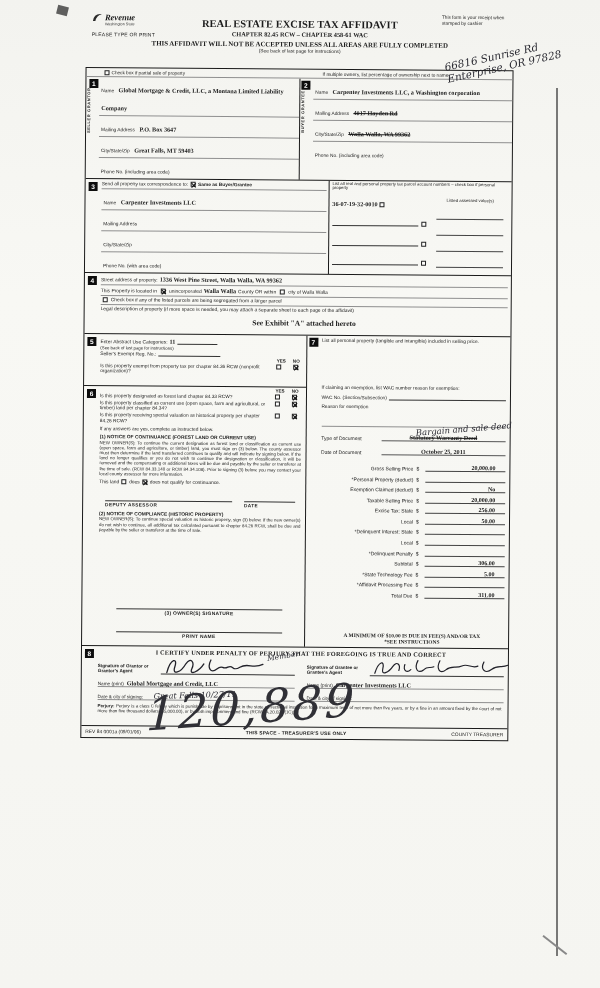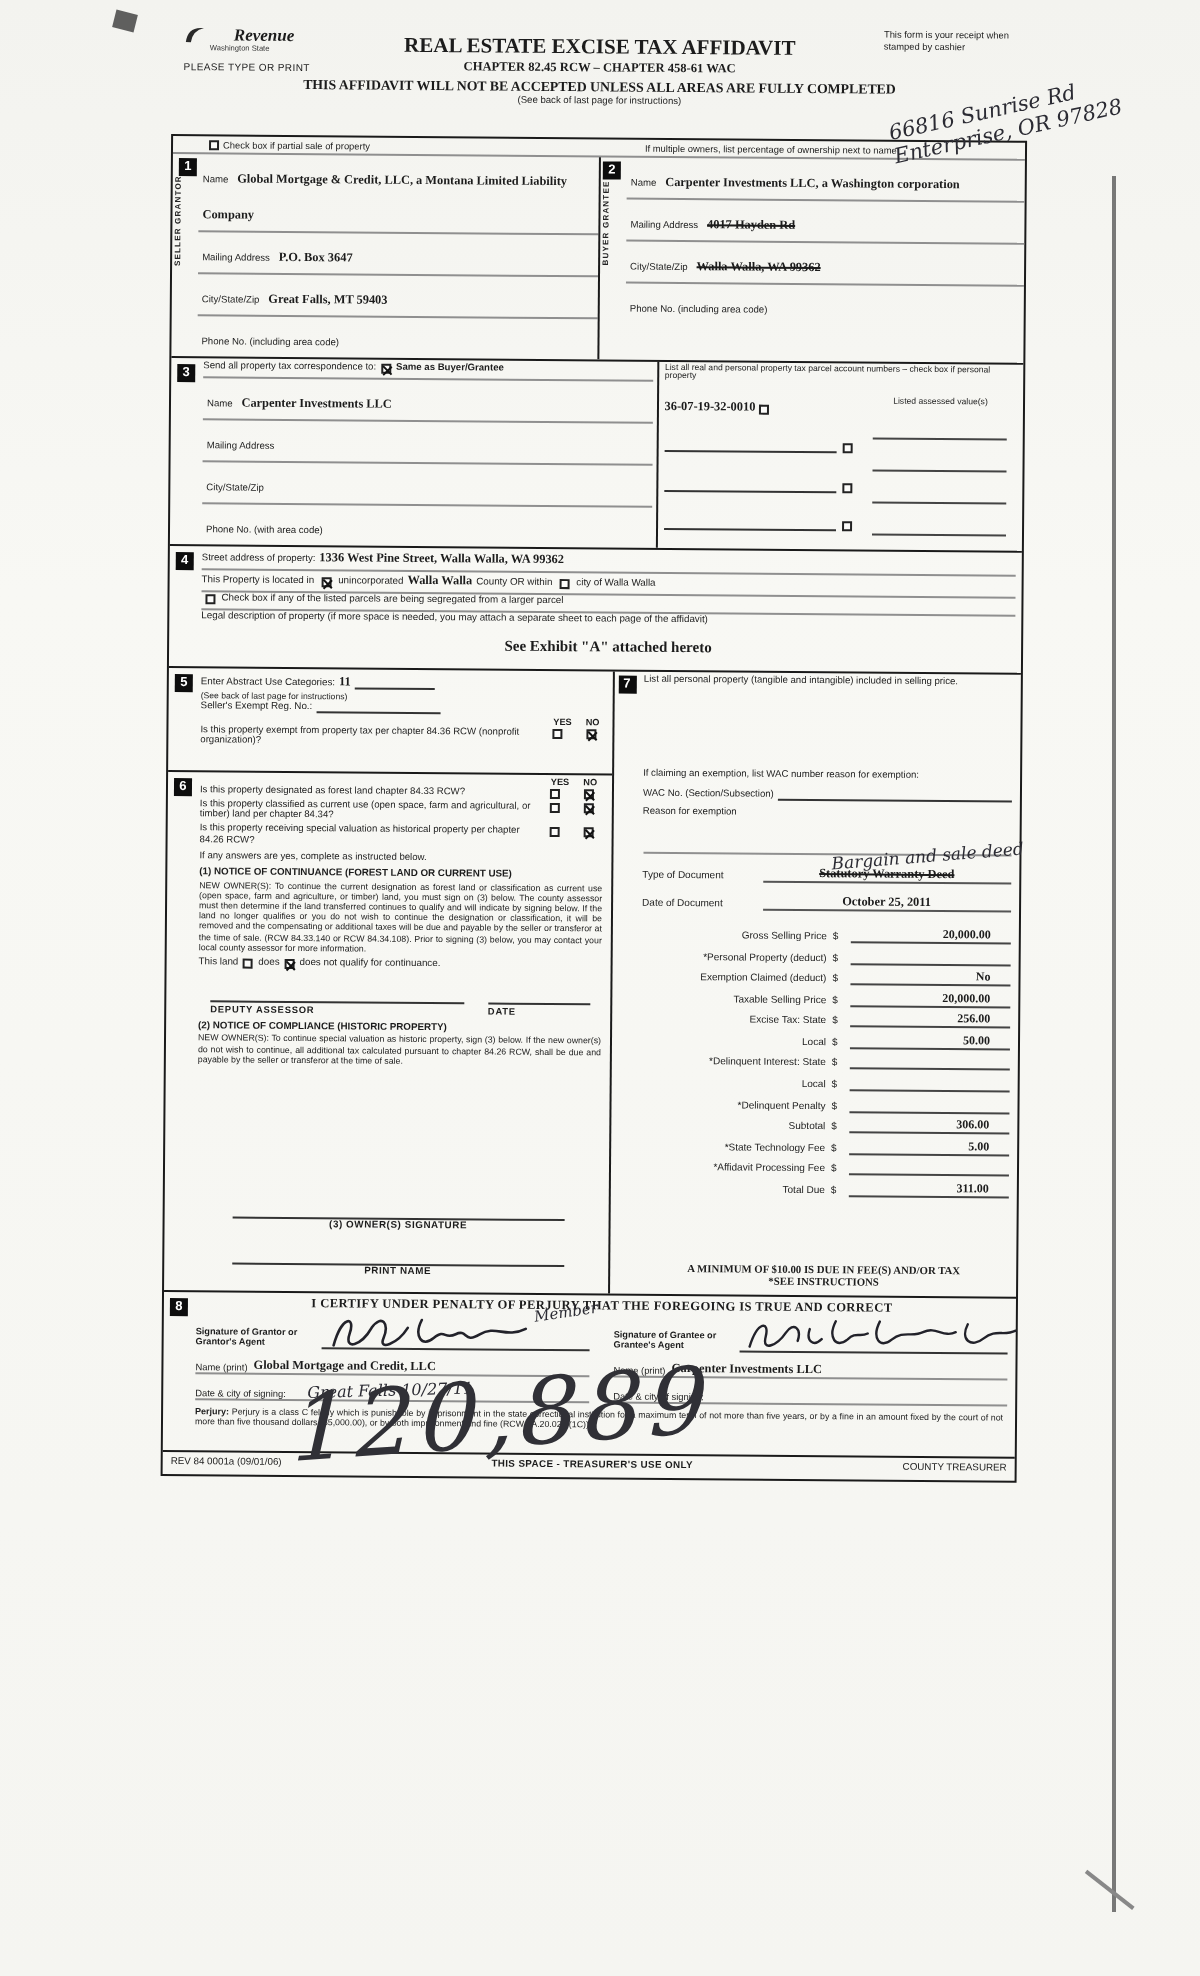--- a/index.html
+++ b/index.html
@@ -7,21 +7,21 @@
   body{position:relative;background:#e6e6e2;font-family:"Liberation Sans",sans-serif;color:#1c1c1c;}
   .paper{position:absolute;inset:0;background:linear-gradient(180deg,#f3f3ef,#f8f8f4 30%,#f5f5f1);}
   
   .corner-mark{position:absolute;left:57px;top:6px;width:11px;height:9px;background:#3a3a3a;transform:rotate(14deg);opacity:.8;}
   .right-line{position:absolute;left:556px;top:88px;width:2px;height:868px;background:#4d4d4d;opacity:.75;}
   .diag-mark{position:absolute;left:540px;top:944px;width:30px;height:1.5px;background:#888;transform:rotate(38deg);}
 
   .form{position:absolute;left:86px;top:11px;width:428px;transform:rotate(.45deg);transform-origin:top left;}
   .hdr{position:relative;height:56px;}
   .logo{position:absolute;left:6px;top:1px;width:95px;}
-  .logo-row{display:flex;align-items:center;gap:14px;}
+  .logo-row{display:flex;align-items:center;gap:2px;}
   .logo-t{font-family:"Liberation Serif",serif;font-style:italic;font-weight:bold;font-size:8.5px;}
   .logo-s{font-size:3.8px;margin-left:13px;color:#333;}
   .typeprint{font-size:5px;margin-top:5px;letter-spacing:.2px;}
   .receipt{position:absolute;right:0;top:1px;width:72px;font-size:4.7px;line-height:5.6px;}
   .title{text-align:center;font-family:"Liberation Serif",serif;font-weight:bold;font-size:10.5px;padding-top:6px;}
   .chapter{text-align:center;font-family:"Liberation Serif",serif;font-weight:bold;font-size:6.3px;margin-top:1px;}
   .warning{text-align:center;font-family:"Liberation Serif",serif;font-weight:bold;font-size:6.9px;margin-top:3px;}
   .warning-sub{text-align:center;font-size:4.8px;margin-top:1px;}
 
   .box{border:1.3px solid #1a1a1a;}

